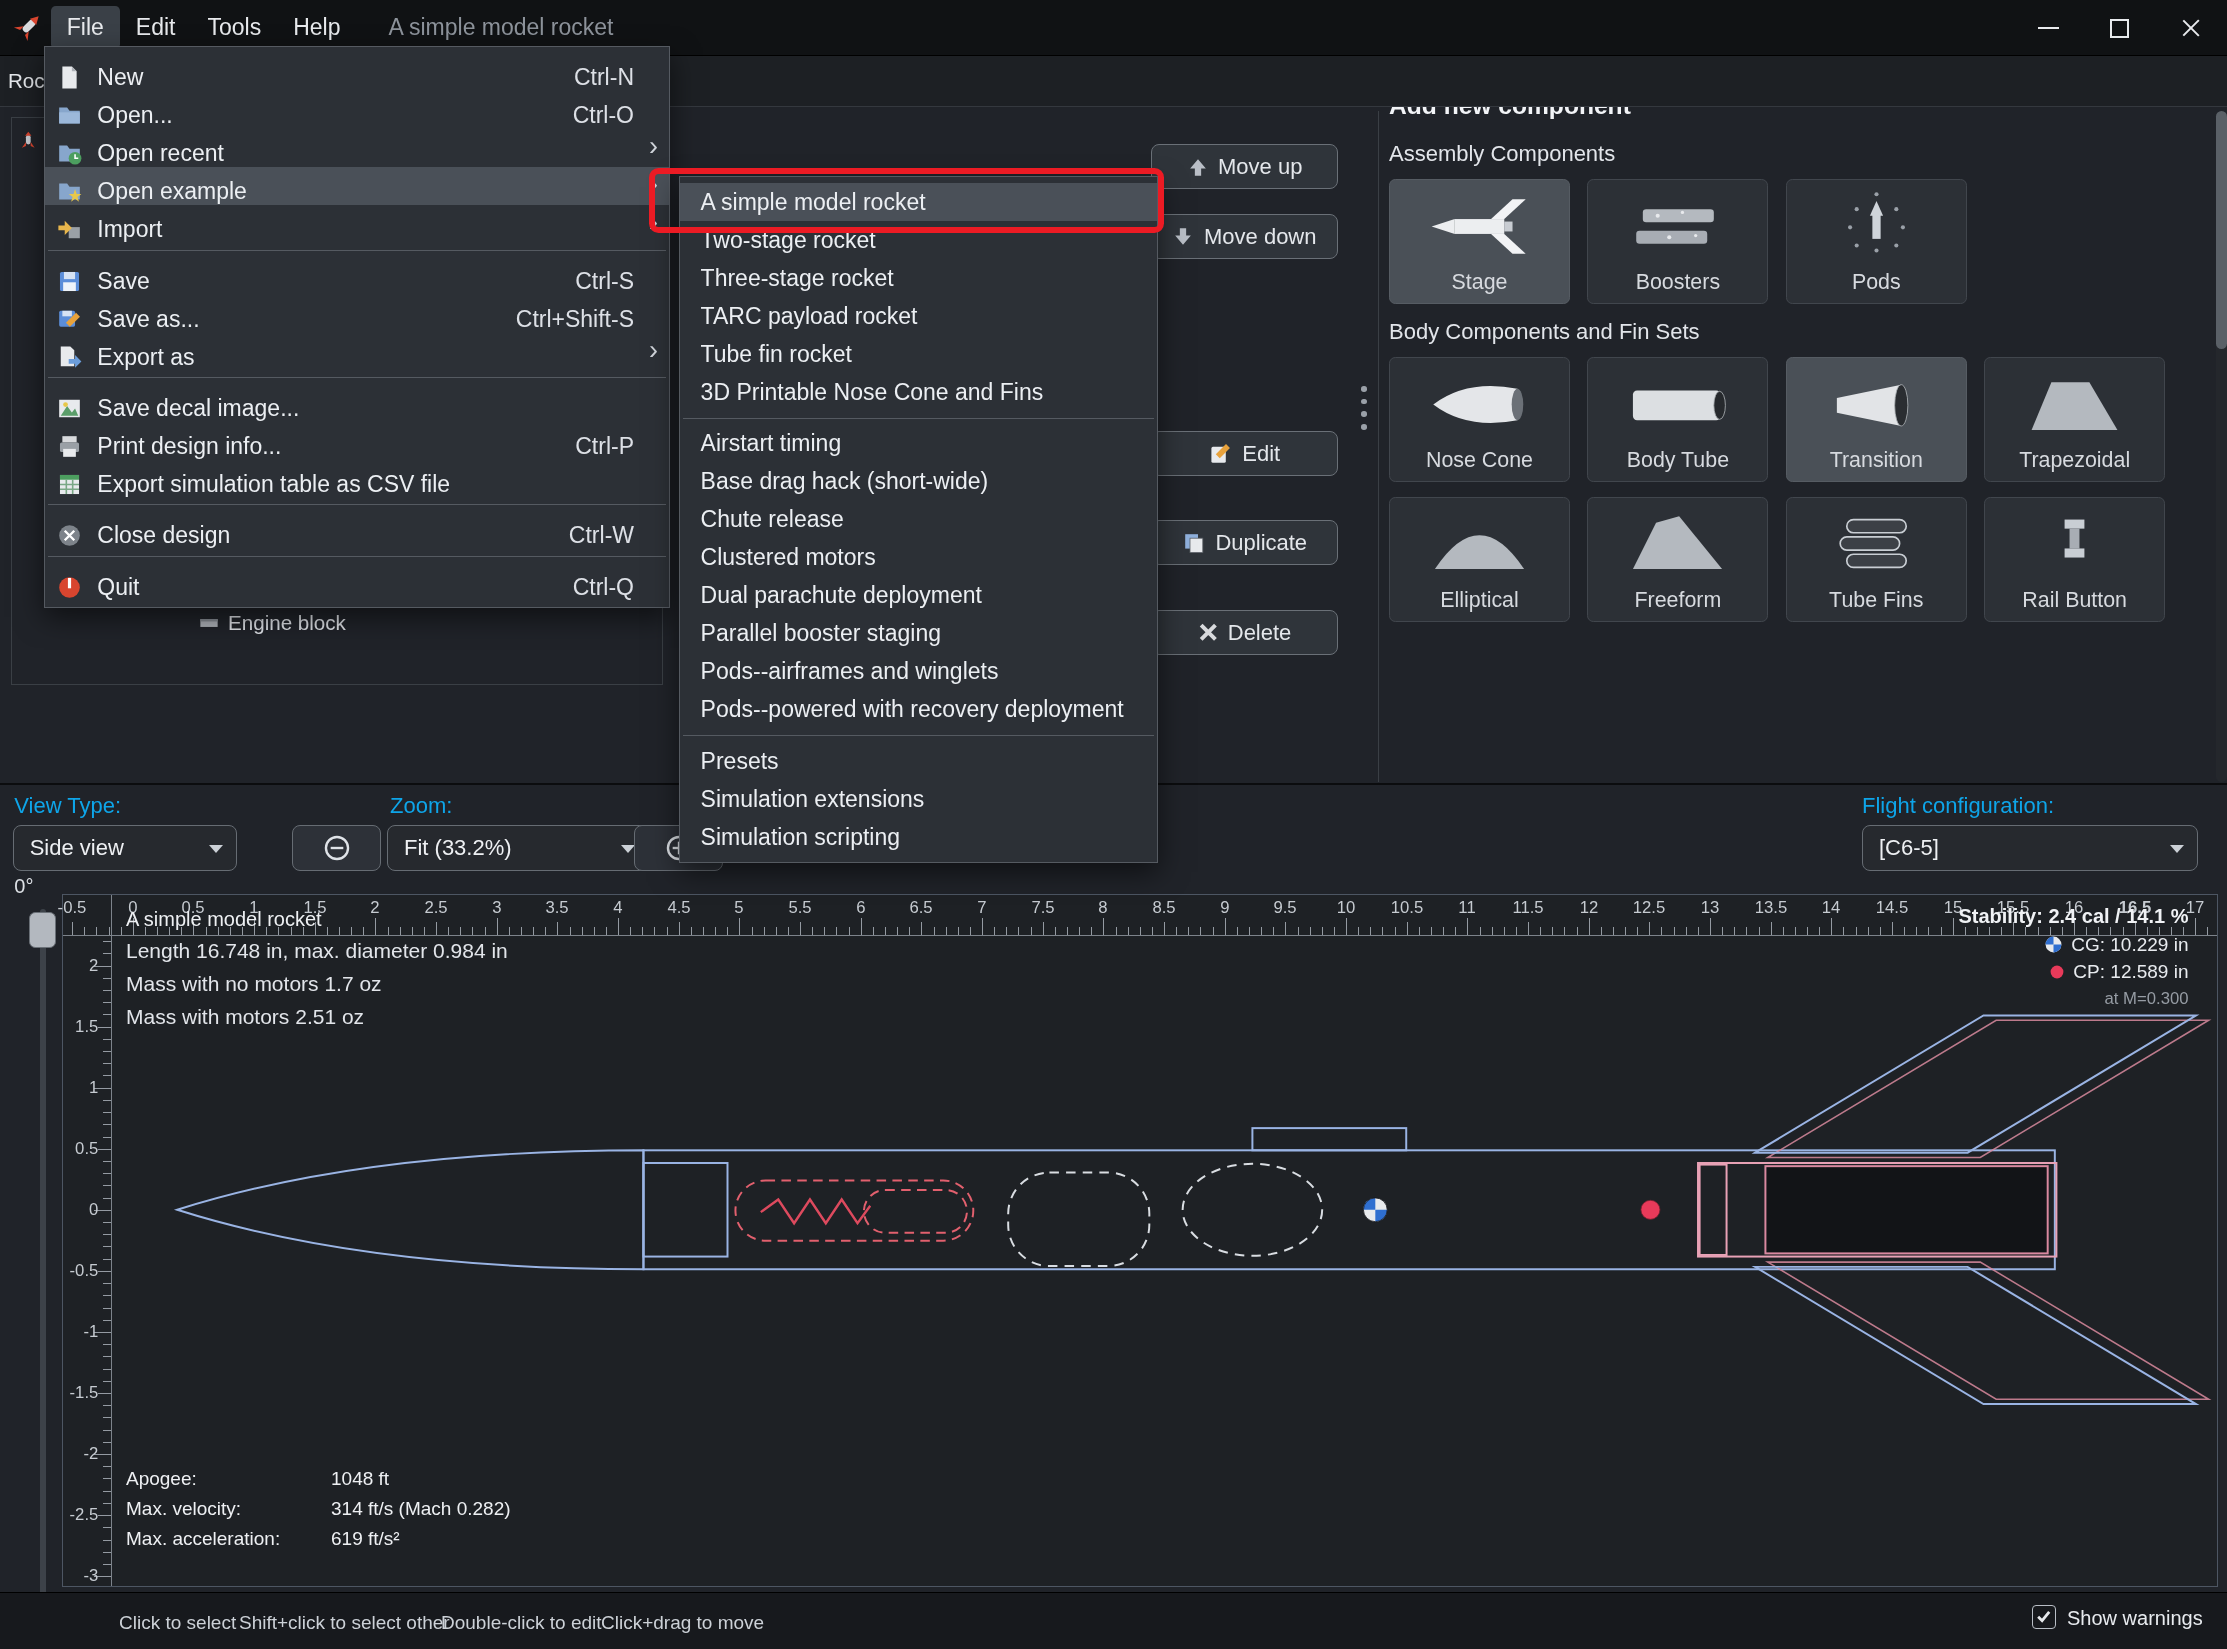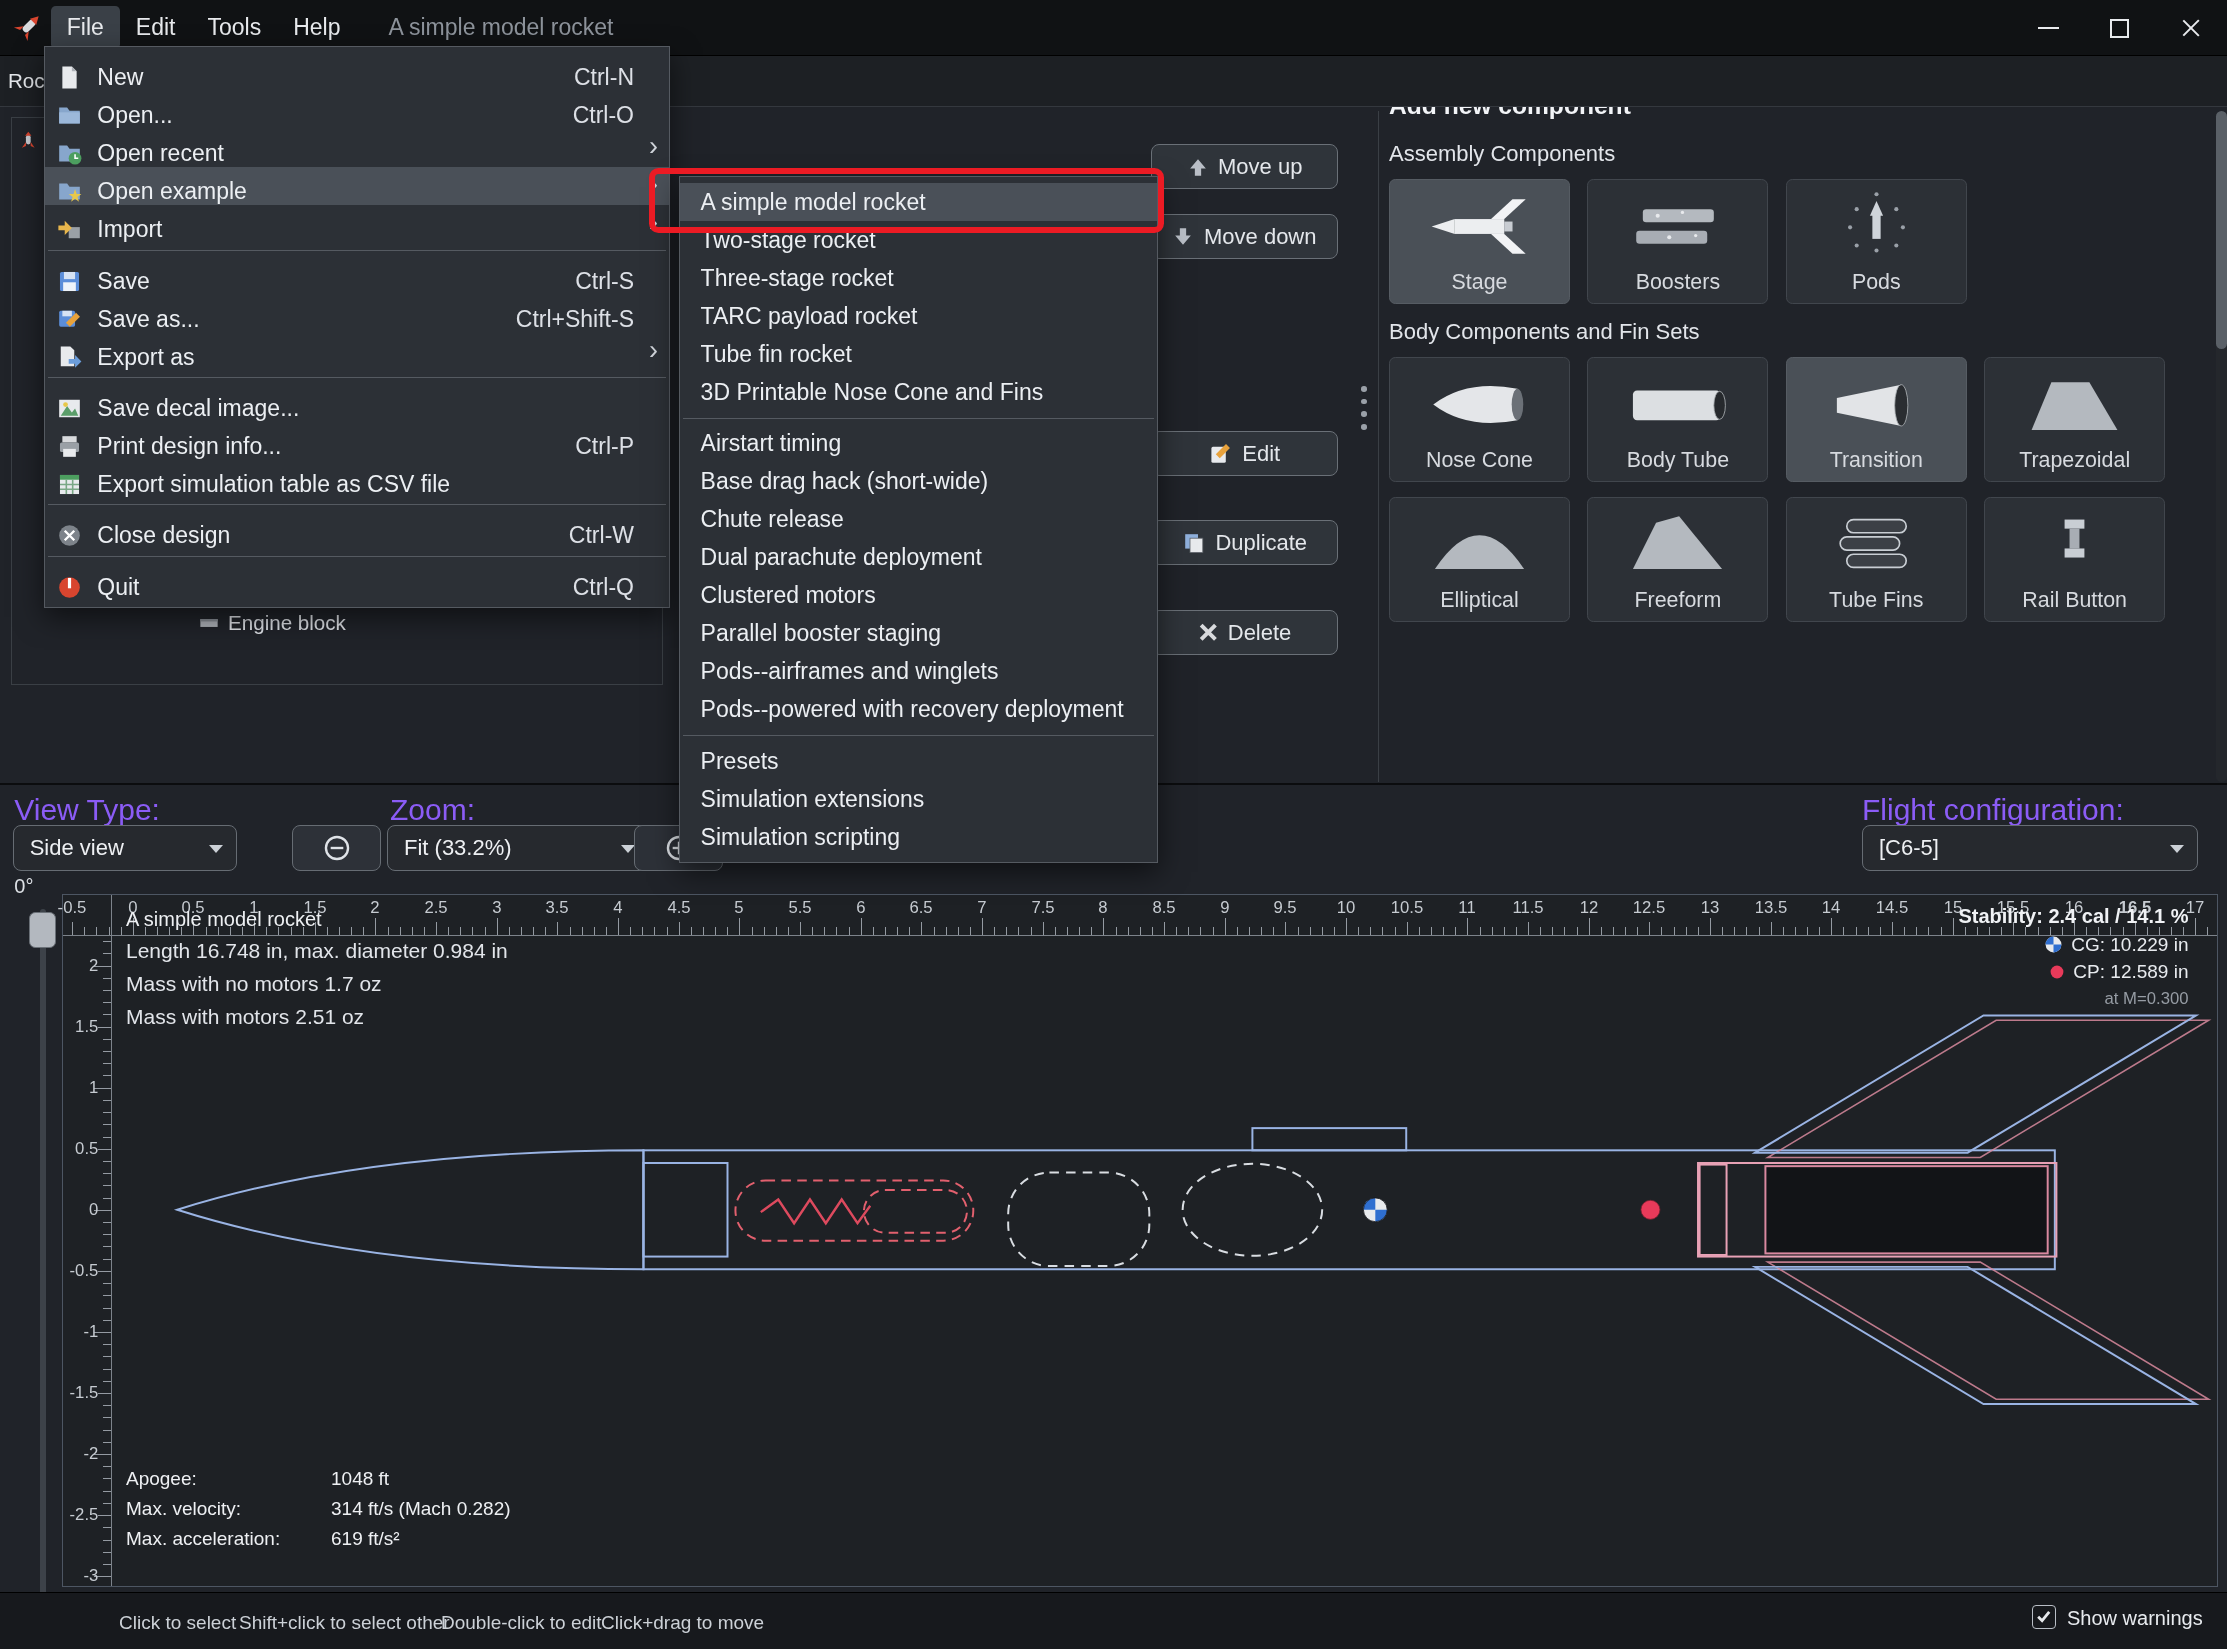--- a/index.html
+++ b/index.html
@@ -59,21 +59,21 @@
   .tile.lit { background:#4a5057; border-color:#565c63; }
   .tile-img { position:absolute; top:4.8px; left:0; right:0; height:82px; display:flex; align-items:center; justify-content:center; }
   .tile-label { position:absolute; bottom:8px; width:100%; text-align:center; font-size:21.4px; color:#d7dadf; }
 
   
   #right-scroll-track { position:absolute; left:2216px; top:111px; width:11px; height:671px; background:#24272c; border-radius:5.6px; }
   #right-scroll-thumb { position:absolute; left:2216px; top:111px; width:11px; height:238px; background:#5a6067; border-radius:5.6px; }
 
   
   #view-sep { position:absolute; left:0; top:783px; width:2227px; height:1.6px; background:#0b0c0e; }
-  .vc-label { position:absolute; font-size:30px; color:#8b5cf6; }
+  .vc-label { position:absolute; font-size:22px; color:#0ea5e9; }
   .select { position:absolute; background:#26292e; border:1.6px solid #666c73; border-radius:8px; height:46px; font-size:22px; display:flex; align-items:center; padding:0 38px 0 16px; color:#eef0f3; }
   .caret { position:absolute; right:12.7px; top:19px; width:0; height:0; border-left:7.1px solid transparent; border-right:7.1px solid transparent; border-top:8.7px solid #cbd0d6; }
   .zbtn { position:absolute; width:89px; height:46px; background:#2d3138; border:1.6px solid #666c73; border-radius:8px; display:flex; align-items:center; justify-content:center; }
 
   
   #canvas { position:absolute; left:62px; top:894px; width:2156px; height:693px; background:#1e2125; border:1.6px solid #4d5663; z-index:1; }
   #h-ruler { position:absolute; left:0; top:0; right:0; height:41px; border-bottom:0.8px solid #7d838b; }
   #v-ruler { position:absolute; left:0; top:0; bottom:0; width:49px; border-right:0.8px solid #7d838b; }
   .htick { position:absolute; bottom:0; width:0.8px; background:#949aa2; }
   .hlab { position:absolute; top:3.2px; transform:translateX(-50%); font-size:16.7px; color:#c6cbd1; font-weight:normal; }
@@ -869,26 +869,26 @@
   <div class="sm-item">
       <span>Airstart timing</span>
     </div>
   <div class="sm-item">
       <span>Base drag hack (short-wide)</span>
     </div>
   <div class="sm-item">
       <span>Chute release</span>
     </div>
   <div class="sm-item">
+      <span>Clustered motors</span>
+    </div>
+  <div class="sm-item">
       <span>Dual parachute deployment</span>
     </div>
   <div class="sm-item">
-      <span>Clustered motors</span>
-    </div>
-  <div class="sm-item">
       <span>Parallel booster staging</span>
     </div>
   <div class="sm-item">
       <span>Pods--airframes and winglets</span>
     </div>
   <div class="sm-item">
       <span>Pods--powered with recovery deployment</span>
     </div>
   <div class="msep"></div>
   <div class="sm-item">

